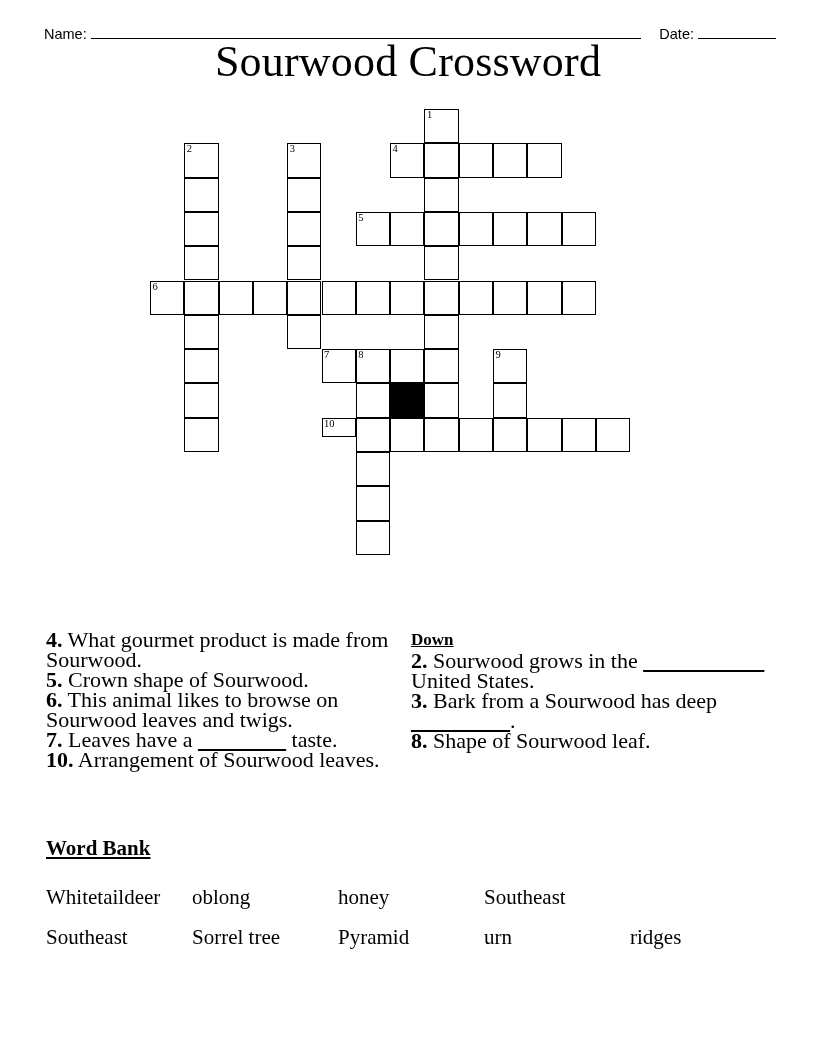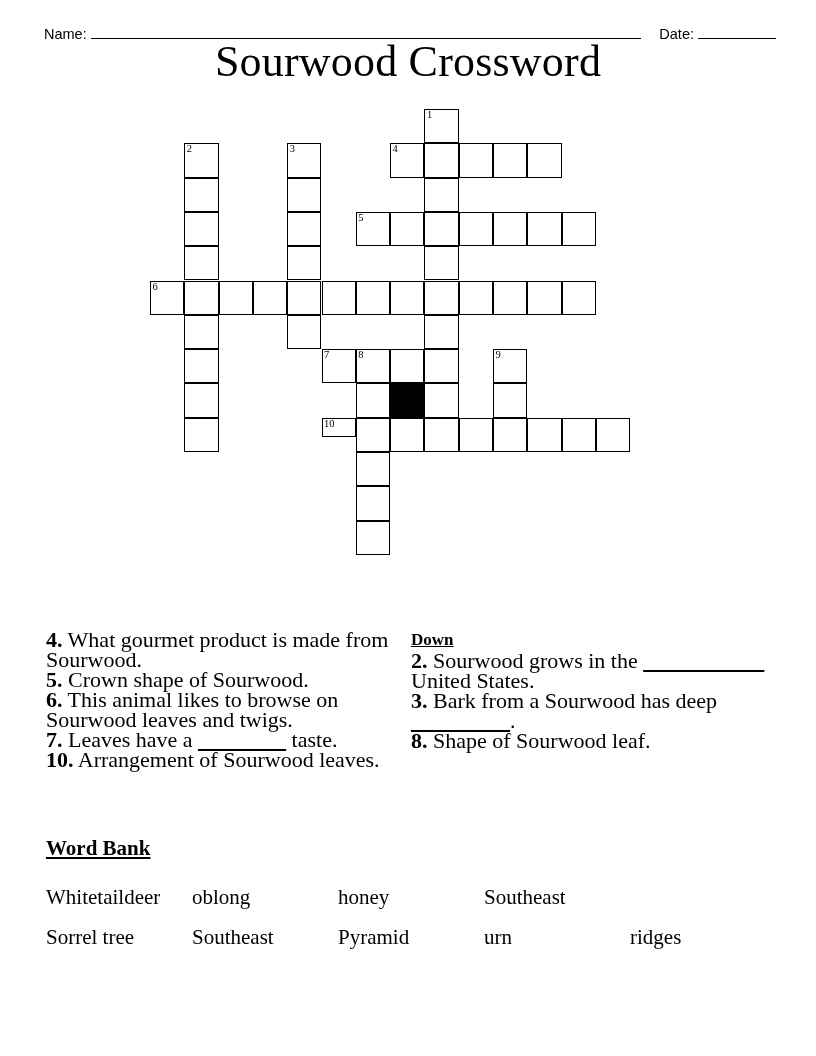--- a/index.html
+++ b/index.html
@@ -226,19 +226,19 @@
 
 <div class="wb-head">Word Bank</div>
 <div class="wb-grid" id="word-bank">
     <div class="wb-row">
       <span class="wb-word">Whitetaildeer</span>
       <span class="wb-word">oblong</span>
       <span class="wb-word">honey</span>
       <span class="wb-word">Southeast</span>
     </div>
     <div class="wb-row">
+      <span class="wb-word">Southeast</span>
       <span class="wb-word">Sorrel tree</span>
-      <span class="wb-word">Southeast</span>
       <span class="wb-word">Pyramid</span>
       <span class="wb-word">urn</span>
       <span class="wb-word">ridges</span>
     </div>
   </div>
 
 </body></html>

